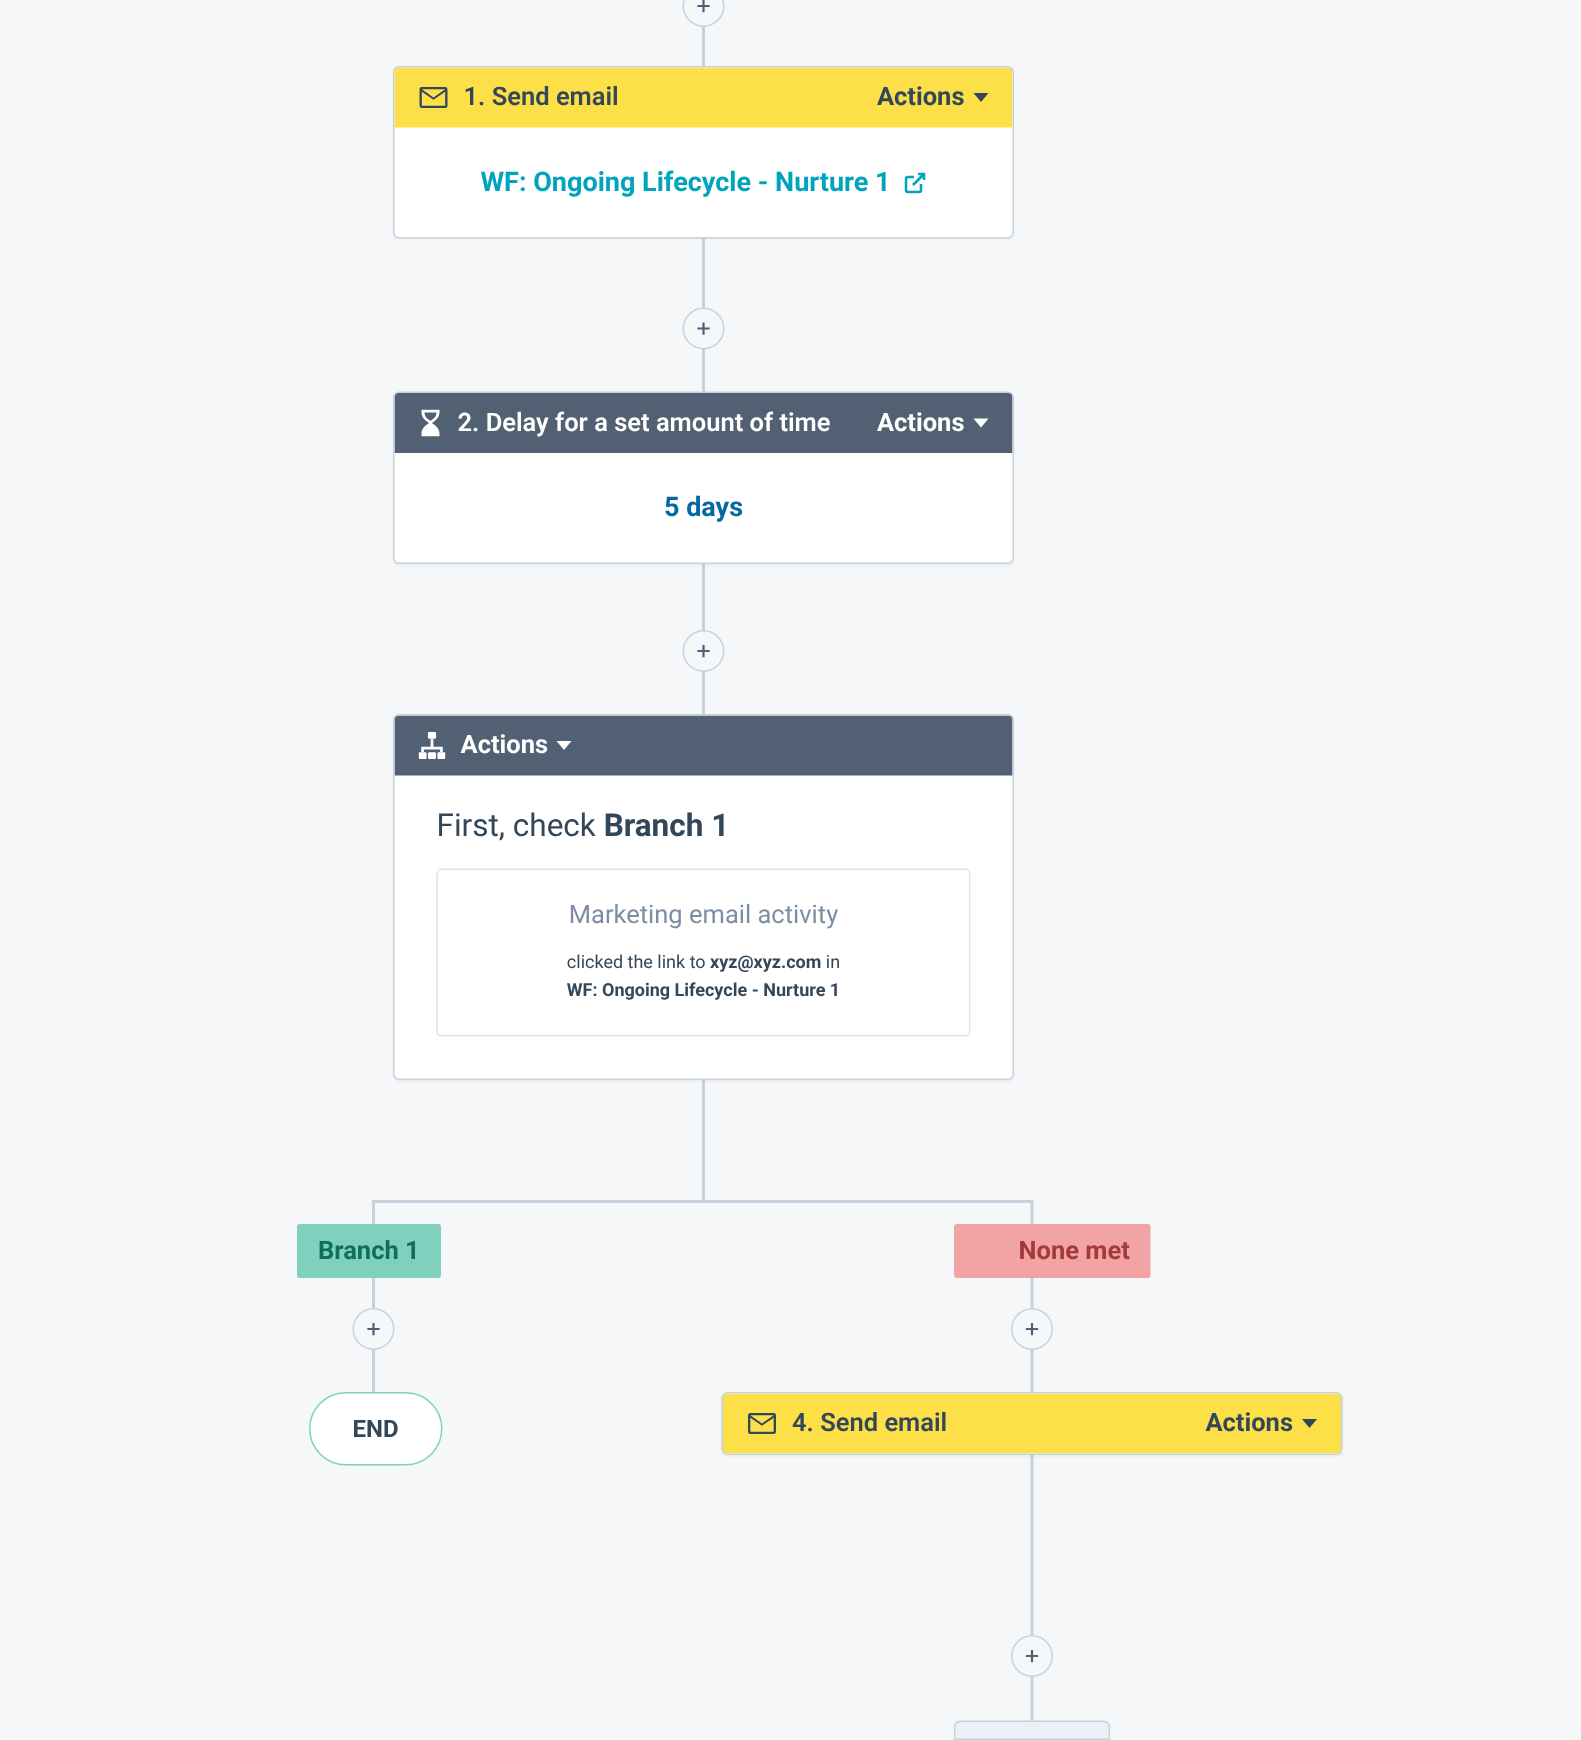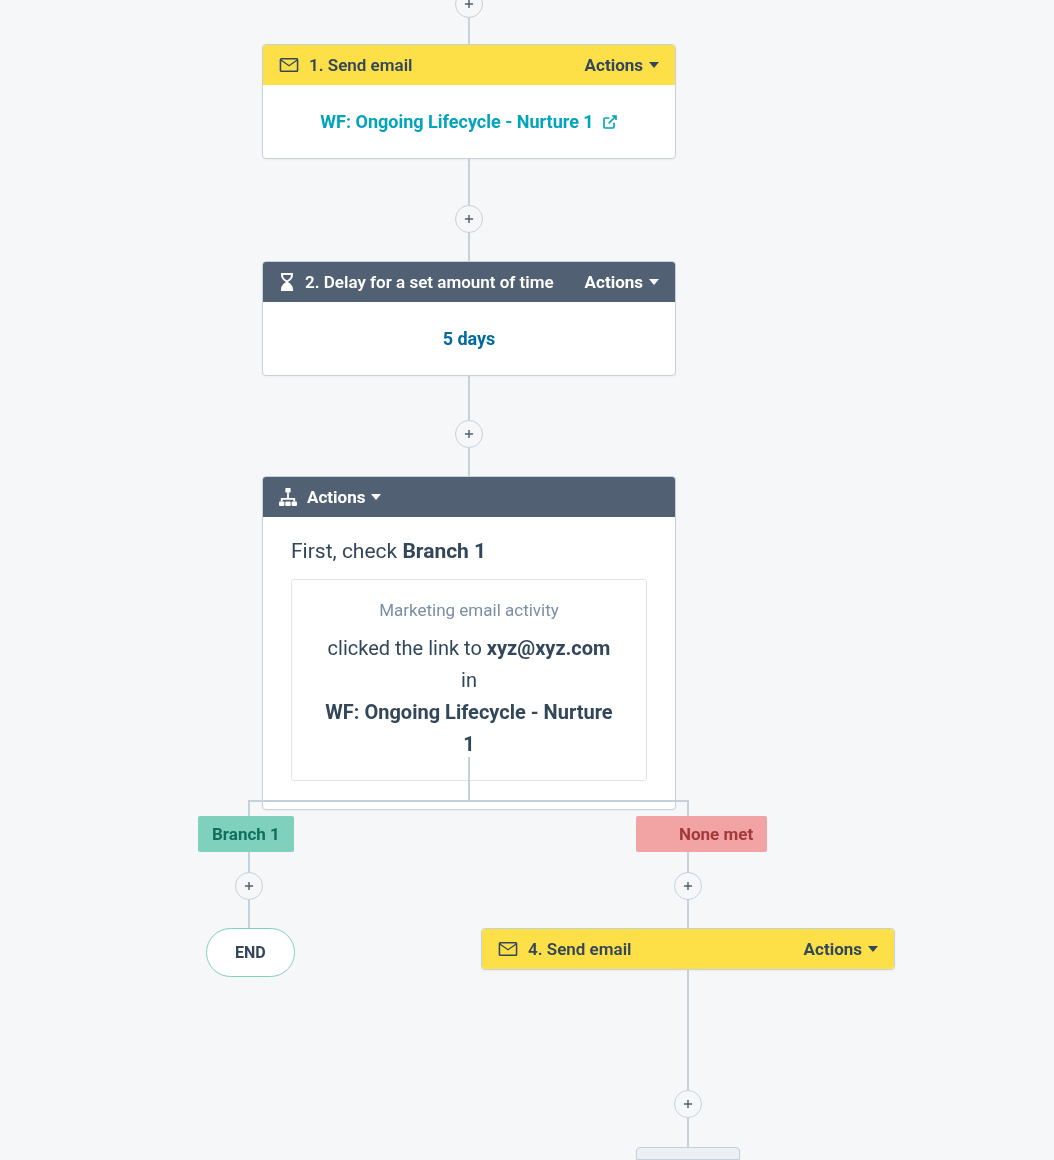--- a/index.html
+++ b/index.html
@@ -109,21 +109,21 @@
     padding: 20px 32px;
     text-align: center;
   }
   .condition-box .cond-title {
     color: #7c8ea4;
     font-size: 17px;
     margin-bottom: 12px;
   }
   .condition-box .cond-line {
     color: #33475b;
-    font-size: 20px;
+    font-size: 12px;
     line-height: 1.6;
   }
   .condition-box .cond-line b { font-weight: 700; }
   .branch-label {
     position: absolute;
     padding: 8px 14px;
     font-weight: 700;
     font-size: 17px;
     border-radius: 2px;
   }

